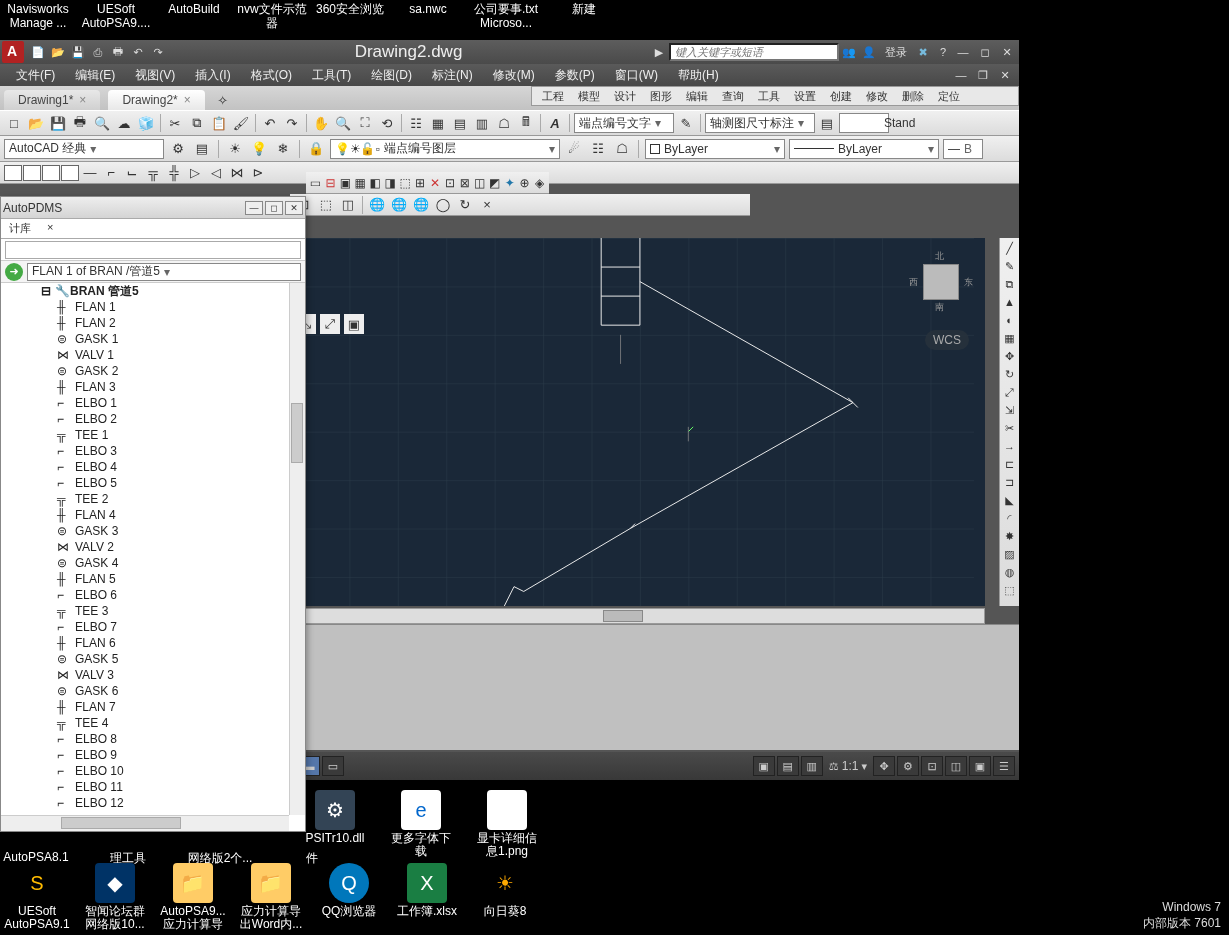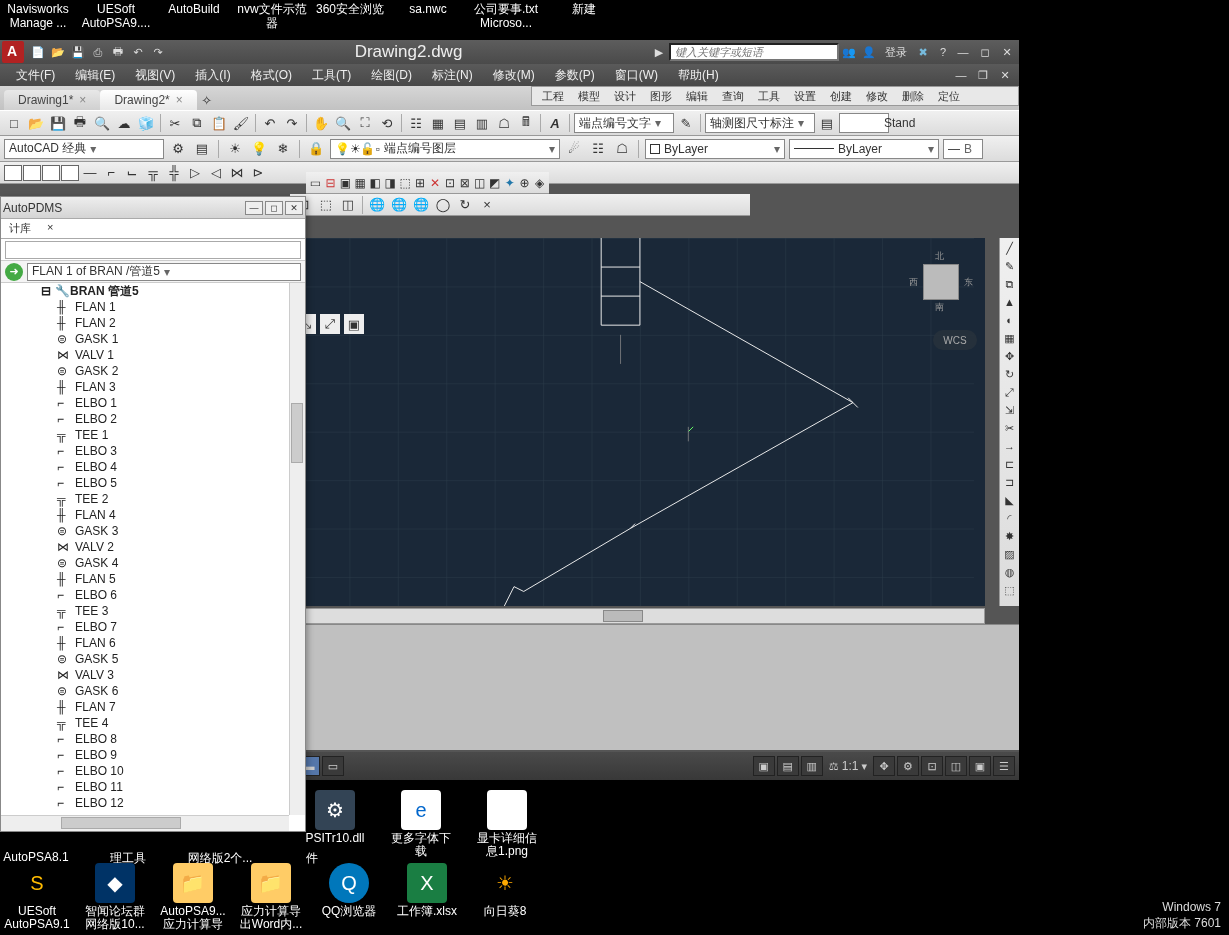--- a/index.html
+++ b/index.html
@@ -11,41 +11,41 @@
 .logo { width:22px; height:22px; background:#b22222; border-radius:2px; margin-right:4px; position:relative; }
 .logo::before{content:"A";color:#fff;font-weight:bold;position:absolute;left:5px;top:2px;font-size:14px;}
 .tb-btn { width:18px; height:18px; display:inline-flex; align-items:center; justify-content:center; color:#ddd; margin:0 1px; cursor:pointer; font-size:11px; }
 .title-center { flex:1; text-align:center; color:#eee; font-size:17px; }
 .search-box { width:170px; height:18px; background:#fff; color:#888; font-size:11px; padding:0 4px; font-style:italic; }
 .win-ctrl { display:flex; gap:2px; margin-left:auto; }
 .win-ctrl span { width:20px; height:16px; display:flex; align-items:center; justify-content:center; color:#ddd; cursor:pointer; font-size:11px; }
 .menubar { height:22px; background:linear-gradient(#5a5a5a,#484848); display:flex; align-items:center; padding:8px 8px; gap:4px; position:relative; }
 .menubar .mi { color:#eee; padding:2px 8px; cursor:pointer; font-size:12px; }
 .doc-tabs { height:24px; background:linear-gradient(#d6d6d6,#c2c2c2); display:flex; align-items:flex-end; padding:0 4px; }
-.doc-tab { height:20px; padding:2px 14px; background:linear-gradient(#e8e8e8,#d0d0d0); color:#444; border-radius:4px 4px 0 0; margin-right:0; cursor:pointer; font-size:11px; display:flex; align-items:center; }
+.doc-tab { height:20px; padding:2px 14px; background:linear-gradient(#e8e8e8,#d0d0d0); color:#444; border-radius:4px 4px 0 0; margin-right:8px; cursor:pointer; font-size:11px; display:flex; align-items:center; }
 .doc-tab.active { background:linear-gradient(#fff,#e8e8e8); }
 .doc-tab .x { margin-left:6px; color:#888; }
 .cn-menubar { position:absolute; top:88px; right:0; width:488px; height:20px; background:#e8e8e8; display:flex; align-items:center; padding:0 4px; gap:2px; border:1px solid #999; }
 .cn-menubar .cmi { color:#333; padding:3px 6px; cursor:pointer; font-size:11px; }
 .toolbar-row { height:26px; background:linear-gradient(#f0f0f0,#dcdcdc); border-top:1px solid #fff; border-bottom:1px solid #999; display:flex; align-items:center; padding:0 4px; gap:2px; }
 .tool { width:20px; height:20px; display:flex; align-items:center; justify-content:center; color:#333; cursor:pointer; font-size:13px; border:1px solid transparent; }
 .tsep { width:1px; height:18px; background:#aaa; margin:0 2px; }
 .combo { height:20px; background:#fff; border:1px solid #888; padding:0 4px; color:#333; display:flex; align-items:center; font-size:11px; cursor:pointer; }
 .combo .arr { margin-left:4px; color:#666; }
 .layer-row { height:26px; background:linear-gradient(#f0f0f0,#dcdcdc); border-bottom:1px solid #999; display:flex; align-items:center; padding:0 4px; gap:4px; }
 .piping-row { height:22px; background:linear-gradient(#f0f0f0,#dcdcdc); border-bottom:1px solid #999; display:flex; align-items:center; padding:0 4px; gap:1px; }
 .pbox { width:18px; height:16px; border:1px solid #666; display:flex; align-items:center; justify-content:center; font-size:10px; font-weight:bold; background:#fff; cursor:pointer; }
 .sm-tool-row { height:22px; background:linear-gradient(#f0f0f0,#dcdcdc); border-bottom:1px solid #999; display:flex; align-items:center; padding:0 2px; gap:0; margin-left:306px;}
 .sm-tool-row .tool { width:18px; height:18px; font-size:12px; }
 .canvas-area { position:absolute; left:290px; top:198px; right:34px; bottom:174px; background:#1a2838; }
 .canvas-area svg { width:100%; height:100%; }
 .viewcube { position:absolute; right:12px; top:12px; width:64px; height:64px; }
 .viewcube .cube { width:36px; height:36px; background:#bbb; border:1px solid #888; position:absolute; left:14px; top:14px; }
 .viewcube .lbl { position:absolute; font-size:9px; color:#999; }
-.wcs { position:absolute; right:8px; top:92px; width:44px; height:20px; background:rgba(40,50,60,.8); border-radius:10px; color:#aaa; font-size:10px; display:flex; align-items:center; justify-content:center; }
+.wcs { position:absolute; right:16px; top:92px; width:44px; height:20px; background:rgba(40,50,60,.8); border-radius:10px; color:#aaa; font-size:12px; display:flex; align-items:center; justify-content:center; }
 .right-palette { position:absolute; right:0; top:198px; width:20px; bottom:174px; background:linear-gradient(#f0f0f0,#dcdcdc); border-left:1px solid #999; display:flex; flex-direction:column; align-items:center; padding:2px 0; gap:2px; }
 .right-palette .tool { width:16px; height:16px; font-size:11px; }
 .hscroll { position:absolute; left:290px; right:34px; bottom:156px; height:16px; background:#ddd; border:1px solid #999; }
 .hscroll .thumb { position:absolute; left:45%; top:1px; width:40px; height:12px; background:#bbb; border:1px solid #888; }
 .gray-panel { position:absolute; left:290px; right:0; bottom:30px; height:126px; background:#c0c0c0; border-top:1px solid #888; }
 .statusbar { position:absolute; left:0; right:0; bottom:0; height:28px; background:linear-gradient(#4a4a4a,#383838); display:flex; align-items:center; padding:0 4px; gap:2px; color:#ccc; }
 .sb-btn { width:22px; height:20px; display:flex; align-items:center; justify-content:center; cursor:pointer; font-size:11px; border:1px solid #222; background:#3a3a3a; }
 .sb-btn.on { background:#5577aa; }
 .sb-txt { padding:0 4px; font-size:11px; }
 .panel { position:absolute; left:0; top:196px; width:306px; height:636px; background:#fff; border:1px solid #888; box-shadow:2px 2px 6px rgba(0,0,0,.3); }

